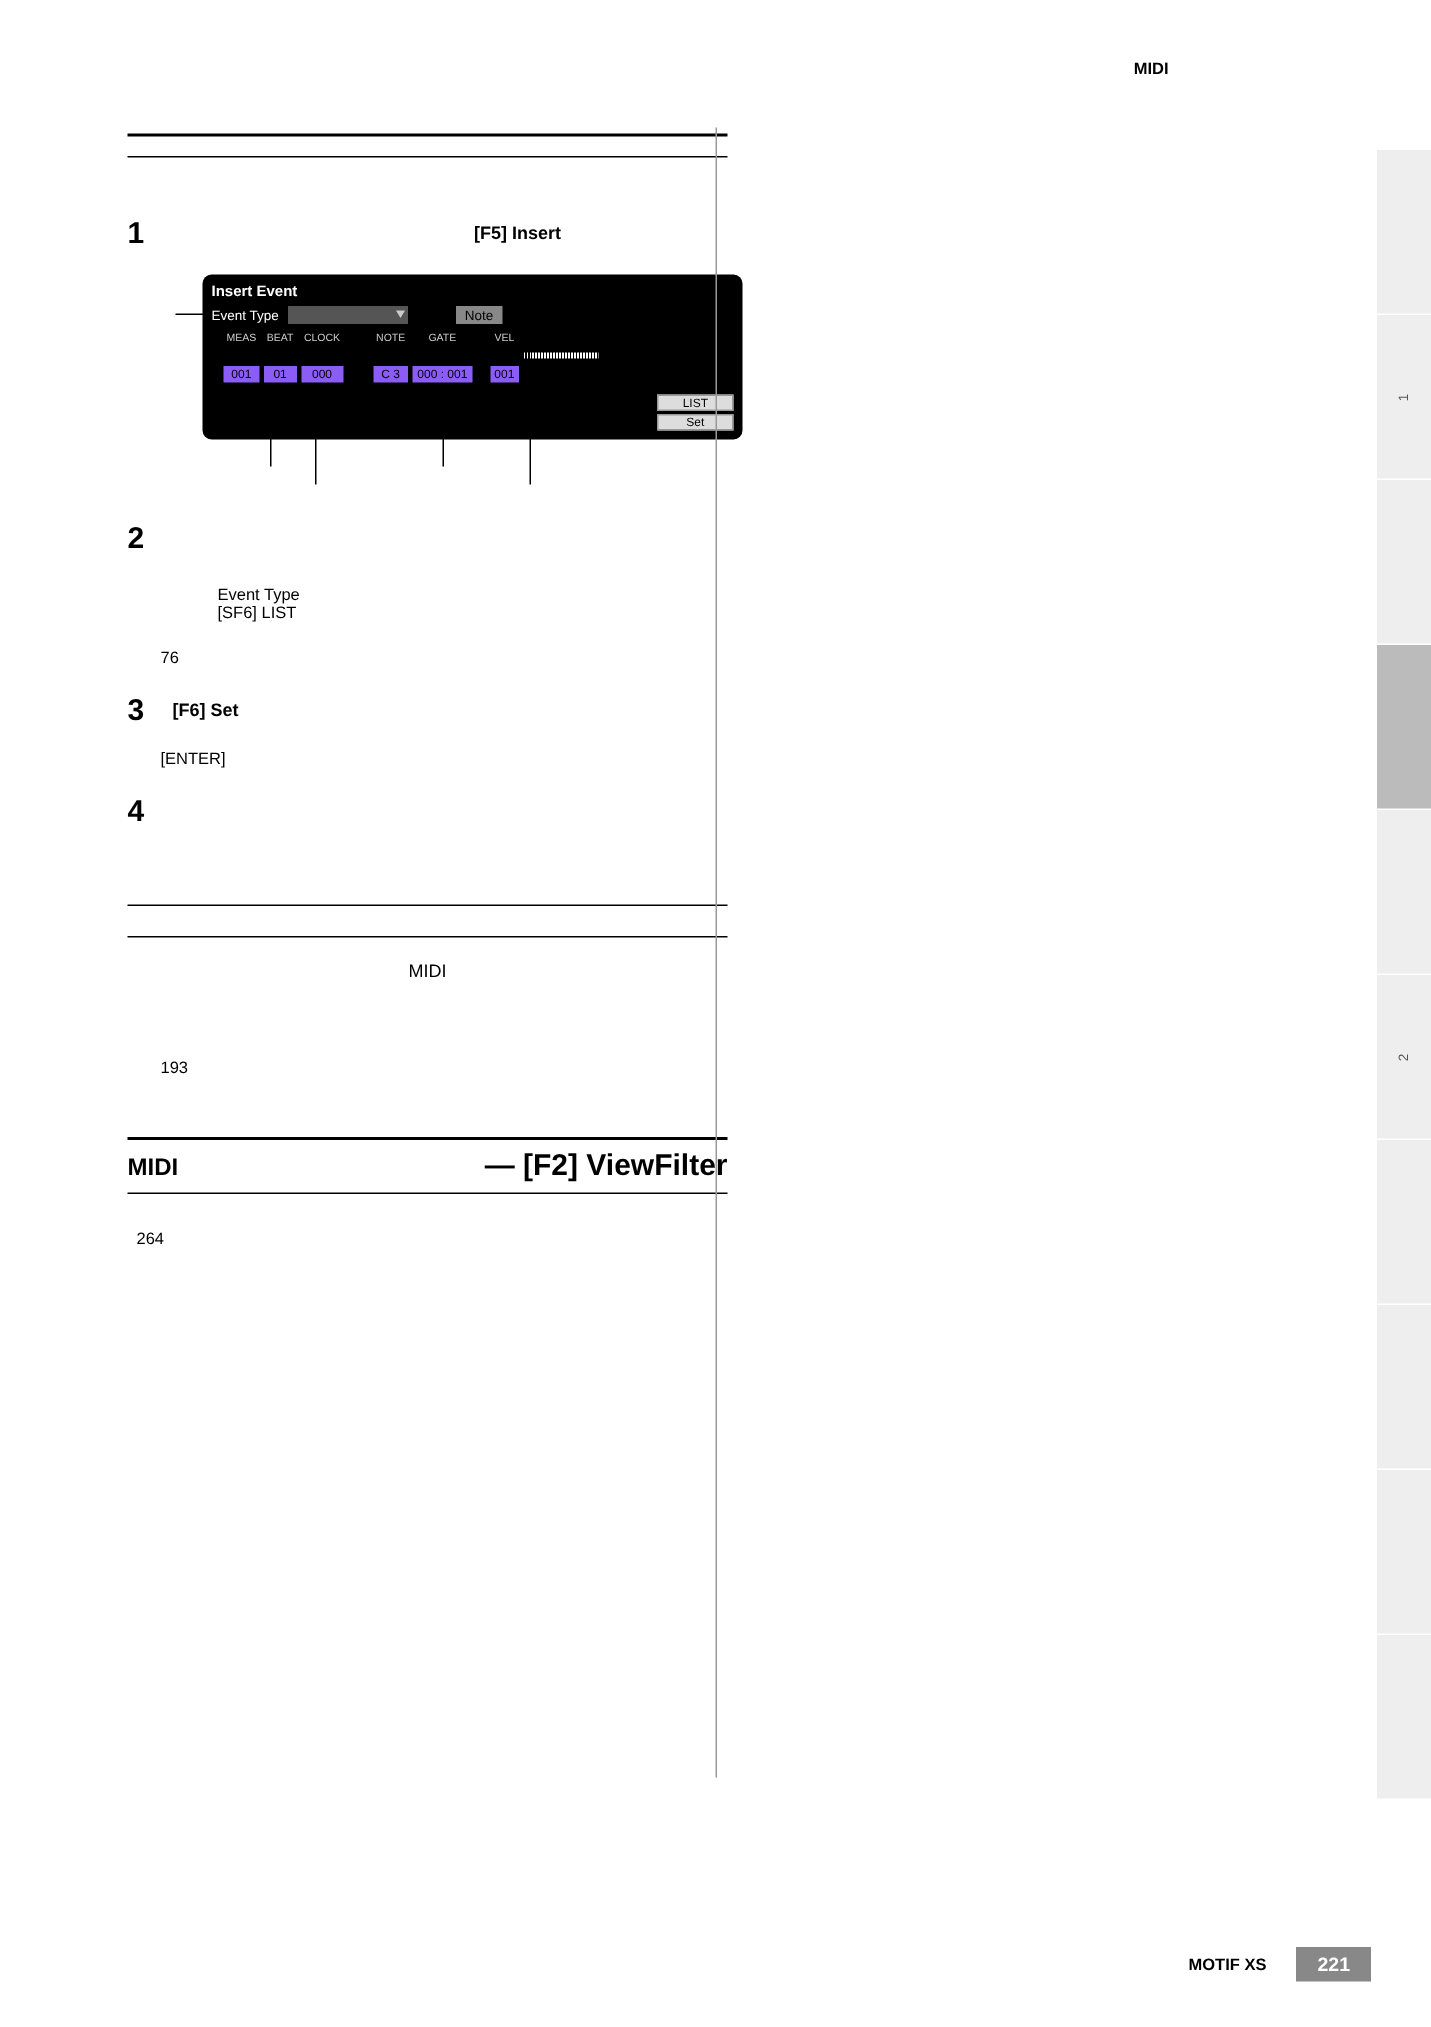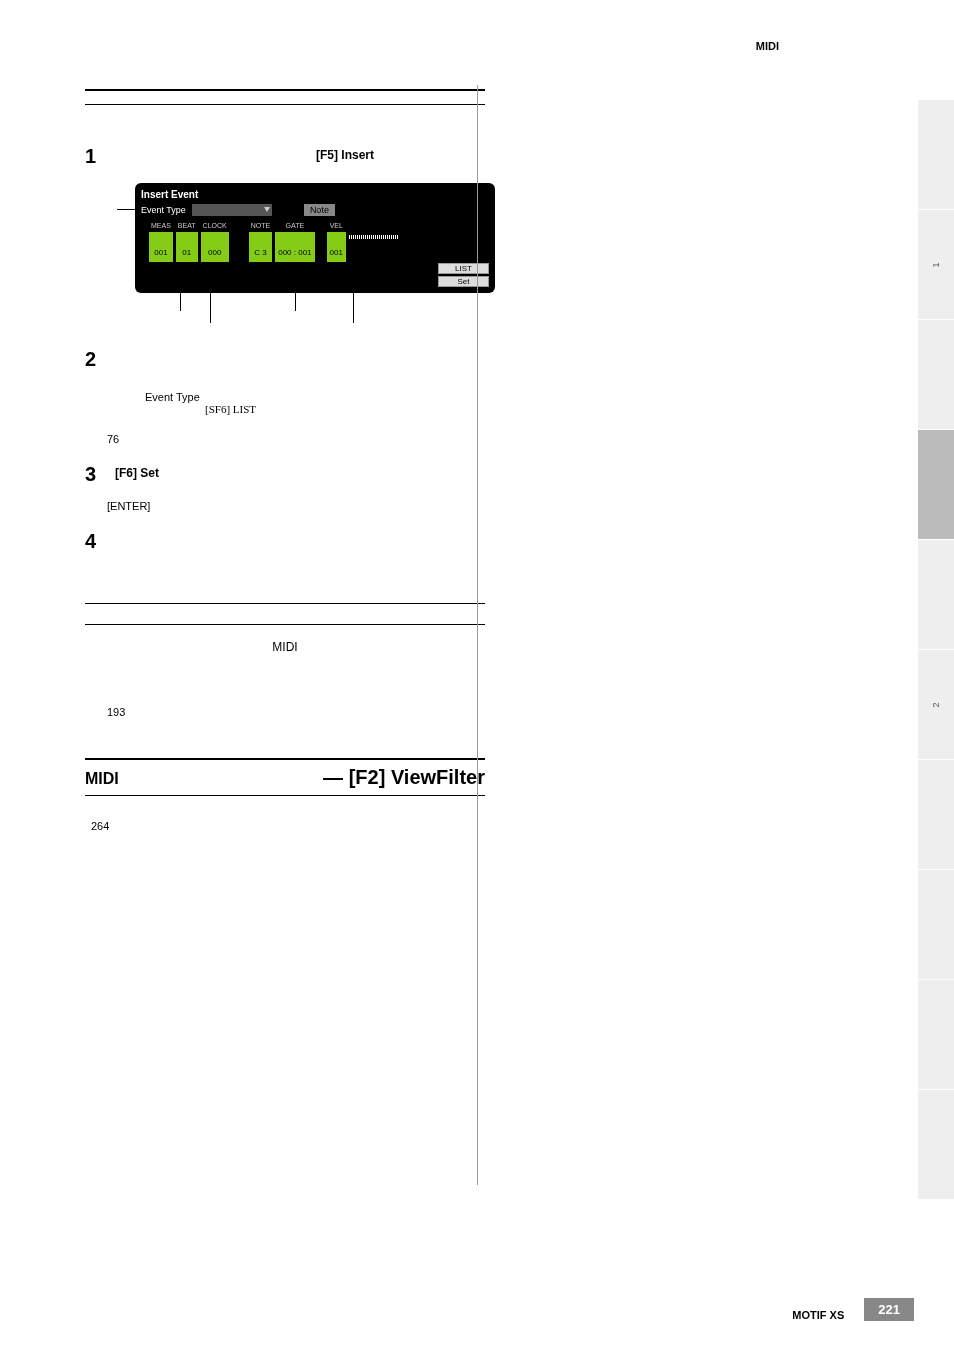--- a/index.html
+++ b/index.html
@@ -63,22 +63,22 @@
     border-top: 5px solid #ccc;
   }
   .ss-notefield {
     background: #888; color: #000; padding: 0 6px; height: 12px; line-height: 12px;
     font-size: 9px;
   }
   .ss-cols { display: flex; gap: 3px; margin-top: 2px; padding-left: 8px;}
   .ss-col { text-align: center; }
   .ss-colh { font-size: 7px; color: #ccc; white-space: nowrap; padding: 0 2px;}
   .ss-colv {
-    background: #84cc16; color: #000; font-size: 8px; padding: 15px 3px; height: 11px;
-    line-height: 11px; margin-top: 3px; white-space: nowrap;
+    background: #8b5cf6; color: #000; font-size: 8px; padding: 0 3px; height: 11px;
+    line-height: 11px; margin-top: 15px; white-space: nowrap;
   }
   .ss-vel-bar {
     display: inline-block; width: 50px; height: 4px; background: repeating-linear-gradient(90deg,#fff 0,#fff 1px,#000 1px,#000 2px);
     vertical-align: middle; margin-top: 4px;
   }
   .ss-btns { position: absolute; right: 6px; bottom: 6px; display: flex; flex-direction: column; gap: 2px; }
   .ss-btn { background: #ddd; color: #000; font-size: 8px; padding: 0 16px; text-align: center; border: 1px solid #999; }
   .section-head {
     display: flex; justify-content: space-between; align-items: baseline;
     margin-top: 40px;
@@ -94,21 +94,21 @@
   }
   .sb-blank { flex: 0 0 100px; }
   .sb-seg { flex: 1; background: #ddd; border-bottom: 1px solid #fff; display:flex; align-items:center; justify-content:center;}
   .sb-seg.light { background: #eee; }
   .sb-seg.active { background: #bbb; }
   .sb-num { transform: rotate(-90deg); font-size: 9px; color: #555; }
   .footer {
     position: absolute;
     bottom: 30px;
     right: 40px;
-    display: flex; align-items: flex-end; gap: 20px;
+    display: flex; align-items: center; gap: 20px;
   }
   .footer-text { font-size: 11px; font-weight: bold; }
   .page-num {
     background: #888; color: #fff; padding: 4px 14px; font-size: 13px; font-weight: bold;
   }
   .para { margin-top: 8px; line-height: 1.4; }
   .indent-note { margin-left: 30px; margin-top: 8px; font-size: 11px; }
   .small-ref { margin-left: 22px; margin-top: 6px; font-size: 11px; }
   .ss-leader {
     position: absolute;
@@ -186,21 +186,21 @@
     <div style="position:absolute; left:160px; bottom:-18px; width:1px; height:28px; background:#000;"></div>
     <div style="position:absolute; left:218px; bottom:-30px; width:1px; height:40px; background:#000;"></div>
   </div>
 
   <div class="step-row" style="margin-top:55px;">
     <div class="step-num">2</div>
     <div class="step-text"></div>
   </div>
   <div class="indent-note" style="margin-left:60px; margin-top:20px;">
     <span>Event Type</span><br>
-    <span style="display:inline-block; margin-left:60px;font-family:Liberation Serif, serif;">[SF6] LIST</span>
+    <span style="display:inline-block; ">[SF6] LIST</span>
   </div>
   <div class="small-ref" style="margin-top:18px;">76</div>
 
   <div class="step-row">
     <div class="step-num">3</div>
     <div class="step-text">
       <span class="bold-inline">[F6] Set</span>
     </div>
   </div>
   <div class="small-ref" style="margin-top:14px;">[ENTER]</div>

